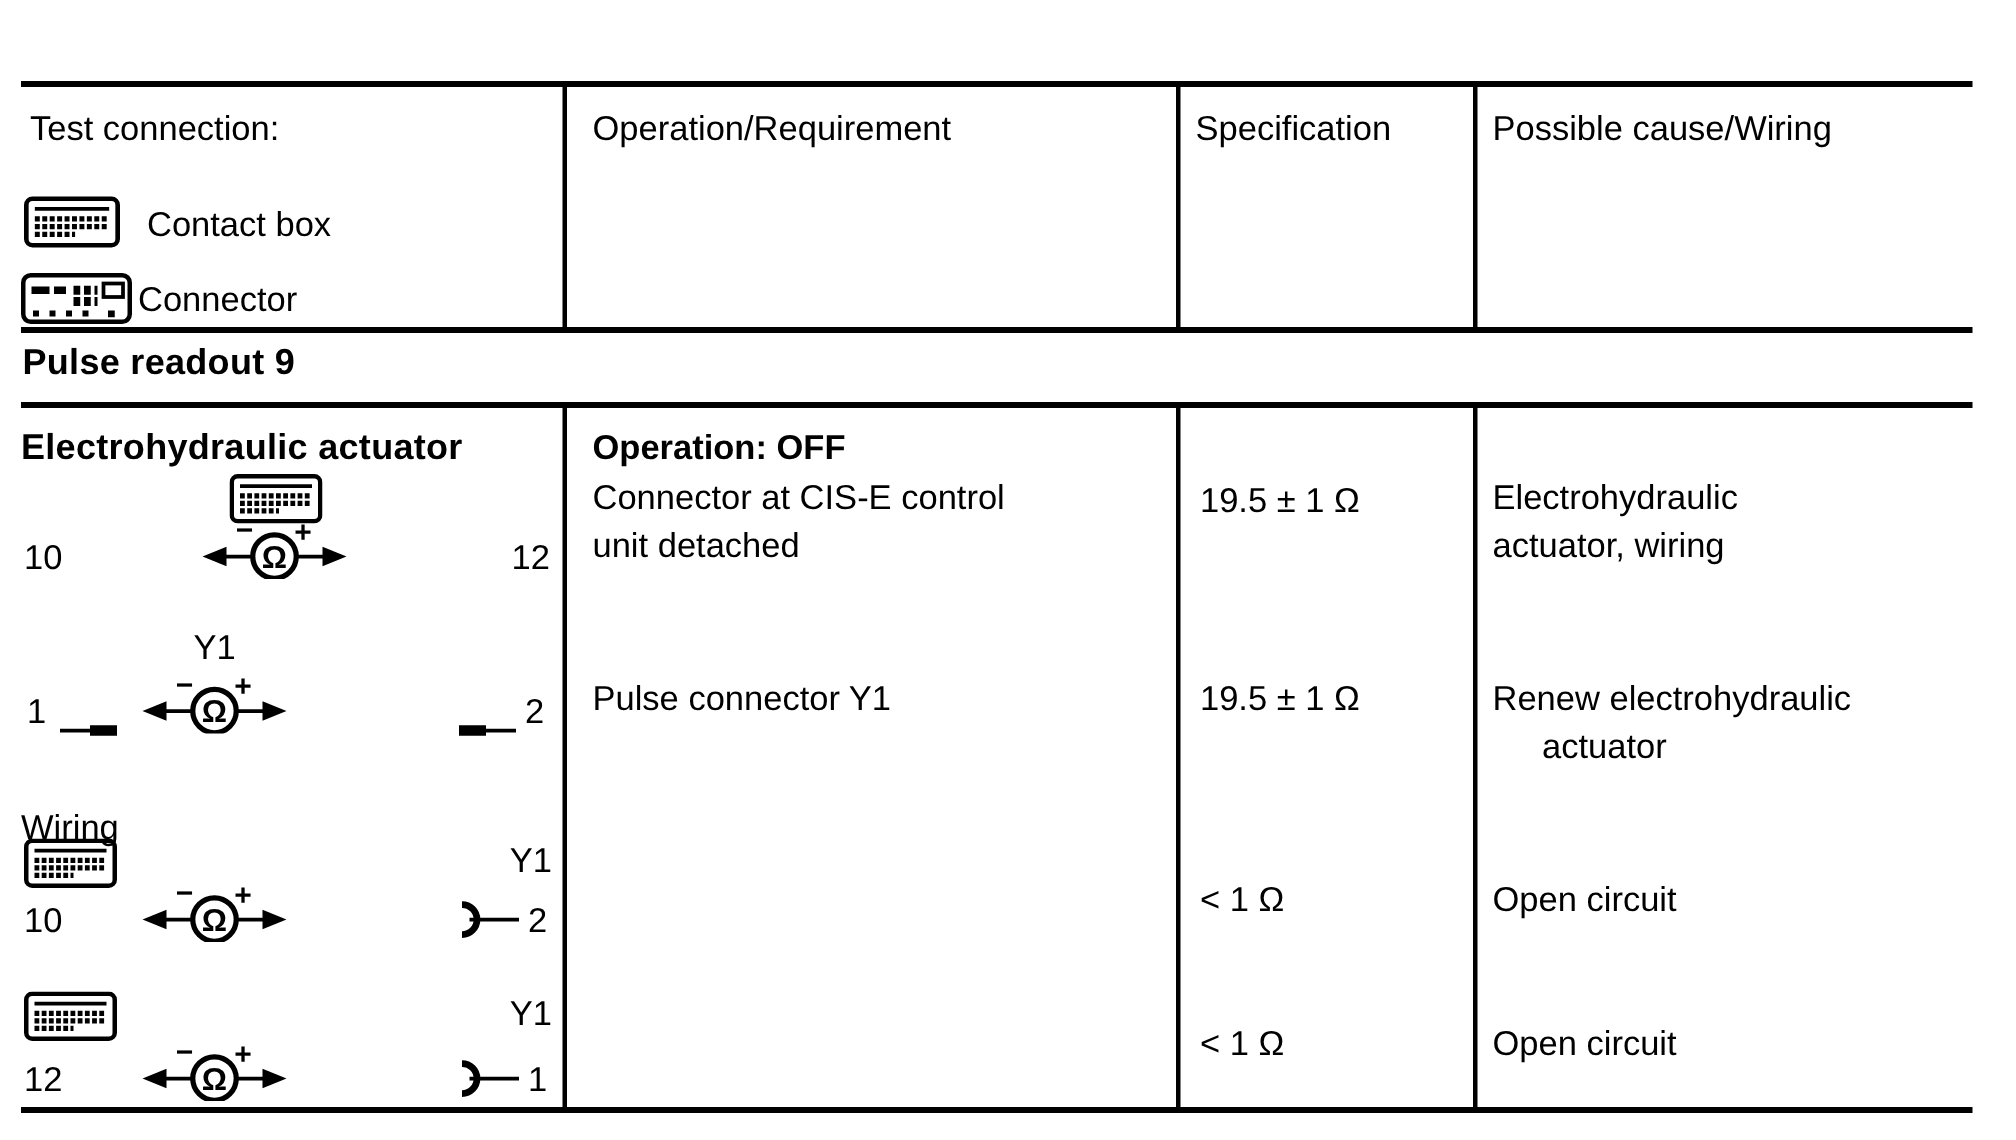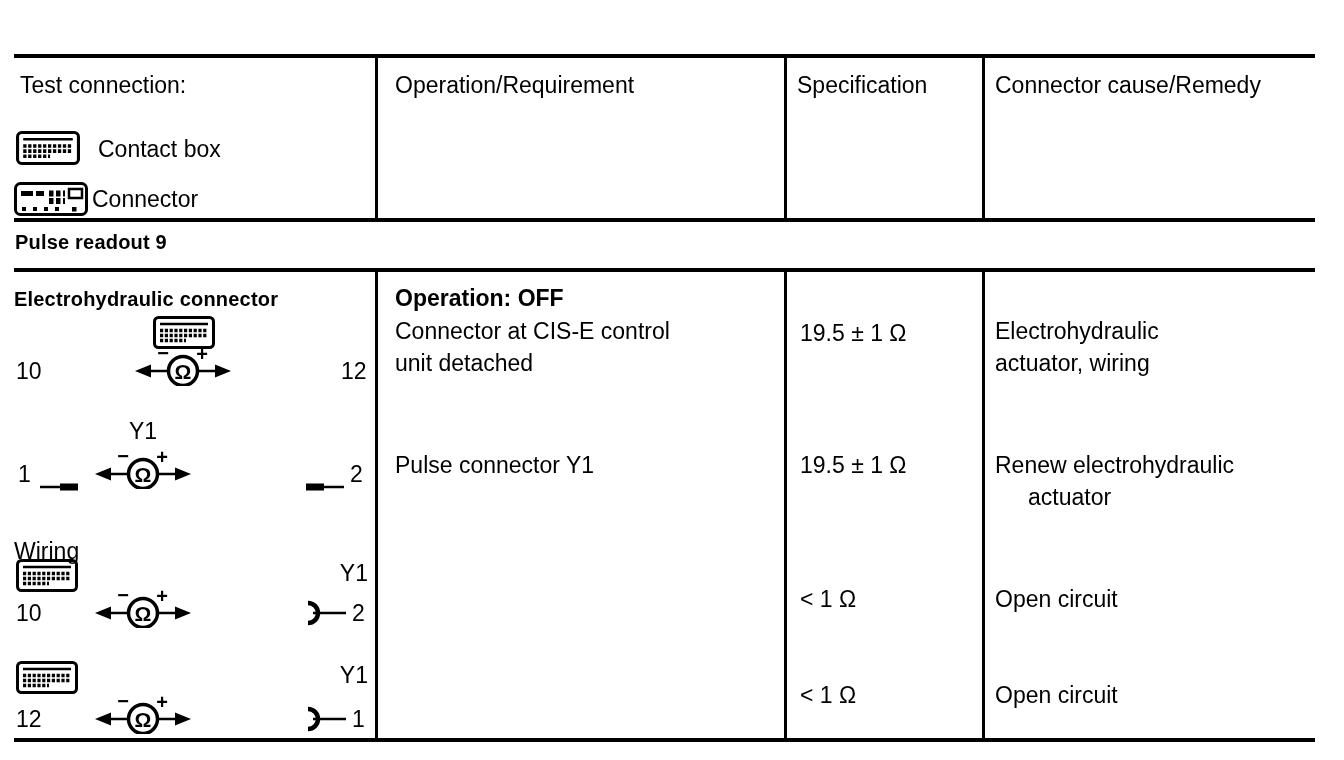--- a/index.html
+++ b/index.html
@@ -3,21 +3,21 @@
 <meta charset="utf-8">
 <style>
   html,body { margin:0; padding:0; background:#fff; }
   .page {
     position:relative; width:1344px; height:760px; background:#ffffff;
     font-family:"Liberation Sans", sans-serif; color:#000;
   }
   .abs { position:absolute; white-space:nowrap; }
   .t  { font-size:23px; line-height:27px; }
   .tb { font-size:23px; line-height:27px; font-weight:bold; }
-  .title { font-size:20px; line-height:28px; font-weight:bold; letter-spacing:0.2px; }
+  .title { font-size:24px; line-height:28px; font-weight:bold; letter-spacing:0.2px; }
   .tbl {
     position:absolute; left:14px; width:1301px; box-sizing:border-box;
     border-top:4px solid #000; border-bottom:4px solid #000;
   }
   .vline { position:absolute; top:0; bottom:0; width:3px; background:#000; }
   svg { display:block; }
   .ohm-txt   { font:bold 20px "Liberation Sans", sans-serif; }
   .omega-txt { font:bold 21px "Liberation Sans", sans-serif; }
   .mirror { transform:scaleX(-1); }
   .ctr { text-align:center; }
@@ -51,31 +51,31 @@
       <line x1="35" y1="11.5" x2="51" y2="11.5" stroke="#000" stroke-width="6" stroke-dasharray="4.5 2.5"></line>
       <line x1="35" y1="19" x2="51" y2="19" stroke="#000" stroke-width="6" stroke-dasharray="4.5 2.5"></line>
       <rect x="55" y="7" width="13" height="9" fill="none" stroke="#000" stroke-width="2.5"></rect>
       <line x1="8" y1="27" x2="50" y2="27" stroke="#000" stroke-width="4" stroke-dasharray="4 7"></line>
       <rect x="58" y="25" width="4.5" height="4.5" fill="#000"></rect>
     </svg>
     <div class="abs t" style="left:78px; top:128px;">Connector</div>
 
     <div class="abs t" style="left:381px; top:14px;">Operation/Requirement</div>
     <div class="abs t" style="left:783px; top:14px;">Specification</div>
-    <div class="abs t" style="left:981px; top:14px;">Connector cause/Remedy</div>
+    <div class="abs t" style="left:981px; top:14px;">Possible cause/Wiring</div>
   </div>
 
   <div class="abs title" style="left:15px; top:228px;">Pulse readout 9</div>
 
   <div class="tbl" style="top:268px; height:474px;">
     <div class="vline" style="left:361px;"></div>
     <div class="vline" style="left:770px;"></div>
     <div class="vline" style="left:968px;"></div>
 
-    <div class="abs title" style="left:0px; top:13px;">Electrohydraulic connector</div>
+    <div class="abs title" style="left:0px; top:13px;">Electrohydraulic actuator</div>
 
     <svg class="abs" style="left:139px; top:44px;" width="62" height="33" viewBox="0 0 62 33">
       <rect x="1.5" y="1.5" width="59" height="30" rx="4" fill="none" stroke="#000" stroke-width="3"></rect>
       <line x1="7" y1="8" x2="55" y2="8" stroke="#000" stroke-width="2.5"></line>
       <line x1="7" y1="14.5" x2="55" y2="14.5" stroke="#000" stroke-width="3.5" stroke-dasharray="3.2 1.6"></line>
       <line x1="7" y1="19.5" x2="55" y2="19.5" stroke="#000" stroke-width="3.5" stroke-dasharray="3.2 1.6"></line>
       <line x1="7" y1="24.5" x2="33" y2="24.5" stroke="#000" stroke-width="3.5" stroke-dasharray="3.2 1.6"></line>
     </svg>
     <div class="abs t" style="left:2px; top:86px;">10</div>
     <svg class="abs" style="left:119px; top:70px;" width="100" height="44" viewBox="0 0 100 44">

